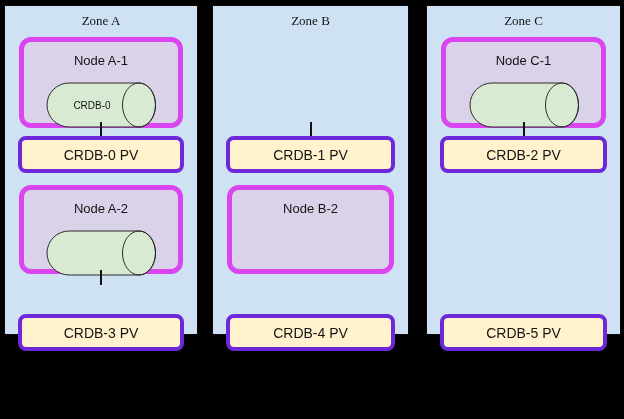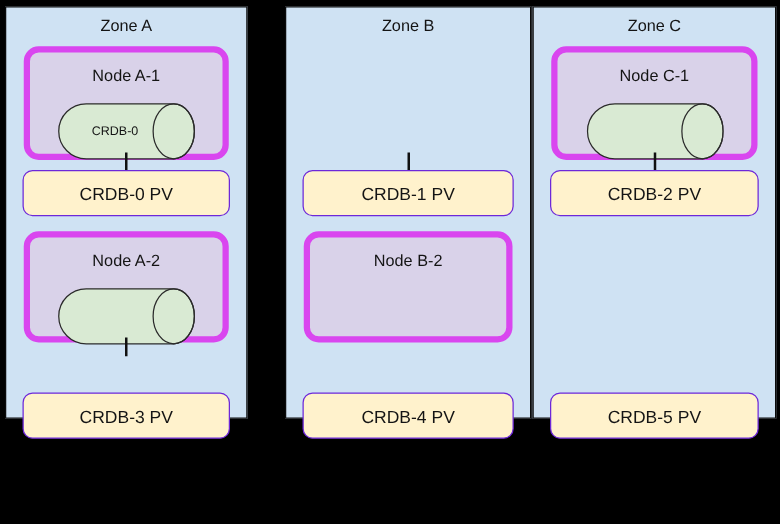--- a/index.html
+++ b/index.html
@@ -15,29 +15,30 @@
     background: #000000;
   }
   .zone {
     position: absolute;
     top: 5px; height: 330px;
     background: #cfe2f3;
     border: 1.5px solid #0a0a0a;
     box-sizing: border-box;
   }
   .zone-a { left: 4px;   width: 194px; }
-  .zone-b { left: 228px; width: 197px; }
+  .zone-b { left: 212px; width: 197px; }
   .zone-c { left: 426px; width: 195px; }
 
   .zone-title {
     position: absolute;
     top: 7px; left: 0; right: 0;
     text-align: center;
     font-size: 13px;
     color: #141414;
+    font-family: Liberation Serif, serif;
   }
   .node {
     position: absolute;
     left: 14px; right: 14px;
     background: #d9d2e9;
     border: 5px solid #d946ef;
     border-radius: 12px;
     box-sizing: border-box;
   }
   .node1 { top: 31px;  height: 91px; }
@@ -70,21 +71,21 @@
     width: 2px; margin-left: -1px;
     background: #111111;
   }
   .conn1 { top: 116px; height: 15px; }
   .conn2 { top: 264px; height: 15px; }
   .pv {
     position: absolute;
     left: 13px; right: 13px;
     height: 37px;
     background: #fff2cc;
-    border: 1px solid #6d28d9;
+    border: 4px solid #6d28d9;
     border-radius: 8px;
     box-sizing: border-box;
     display: flex; align-items: center; justify-content: center;
     font-size: 14px;
     color: #141414;
   }
   .pv1 { top: 130px; }
   .pv2 { top: 278px; margin-top: 30px; }
 </style>
 </head>

